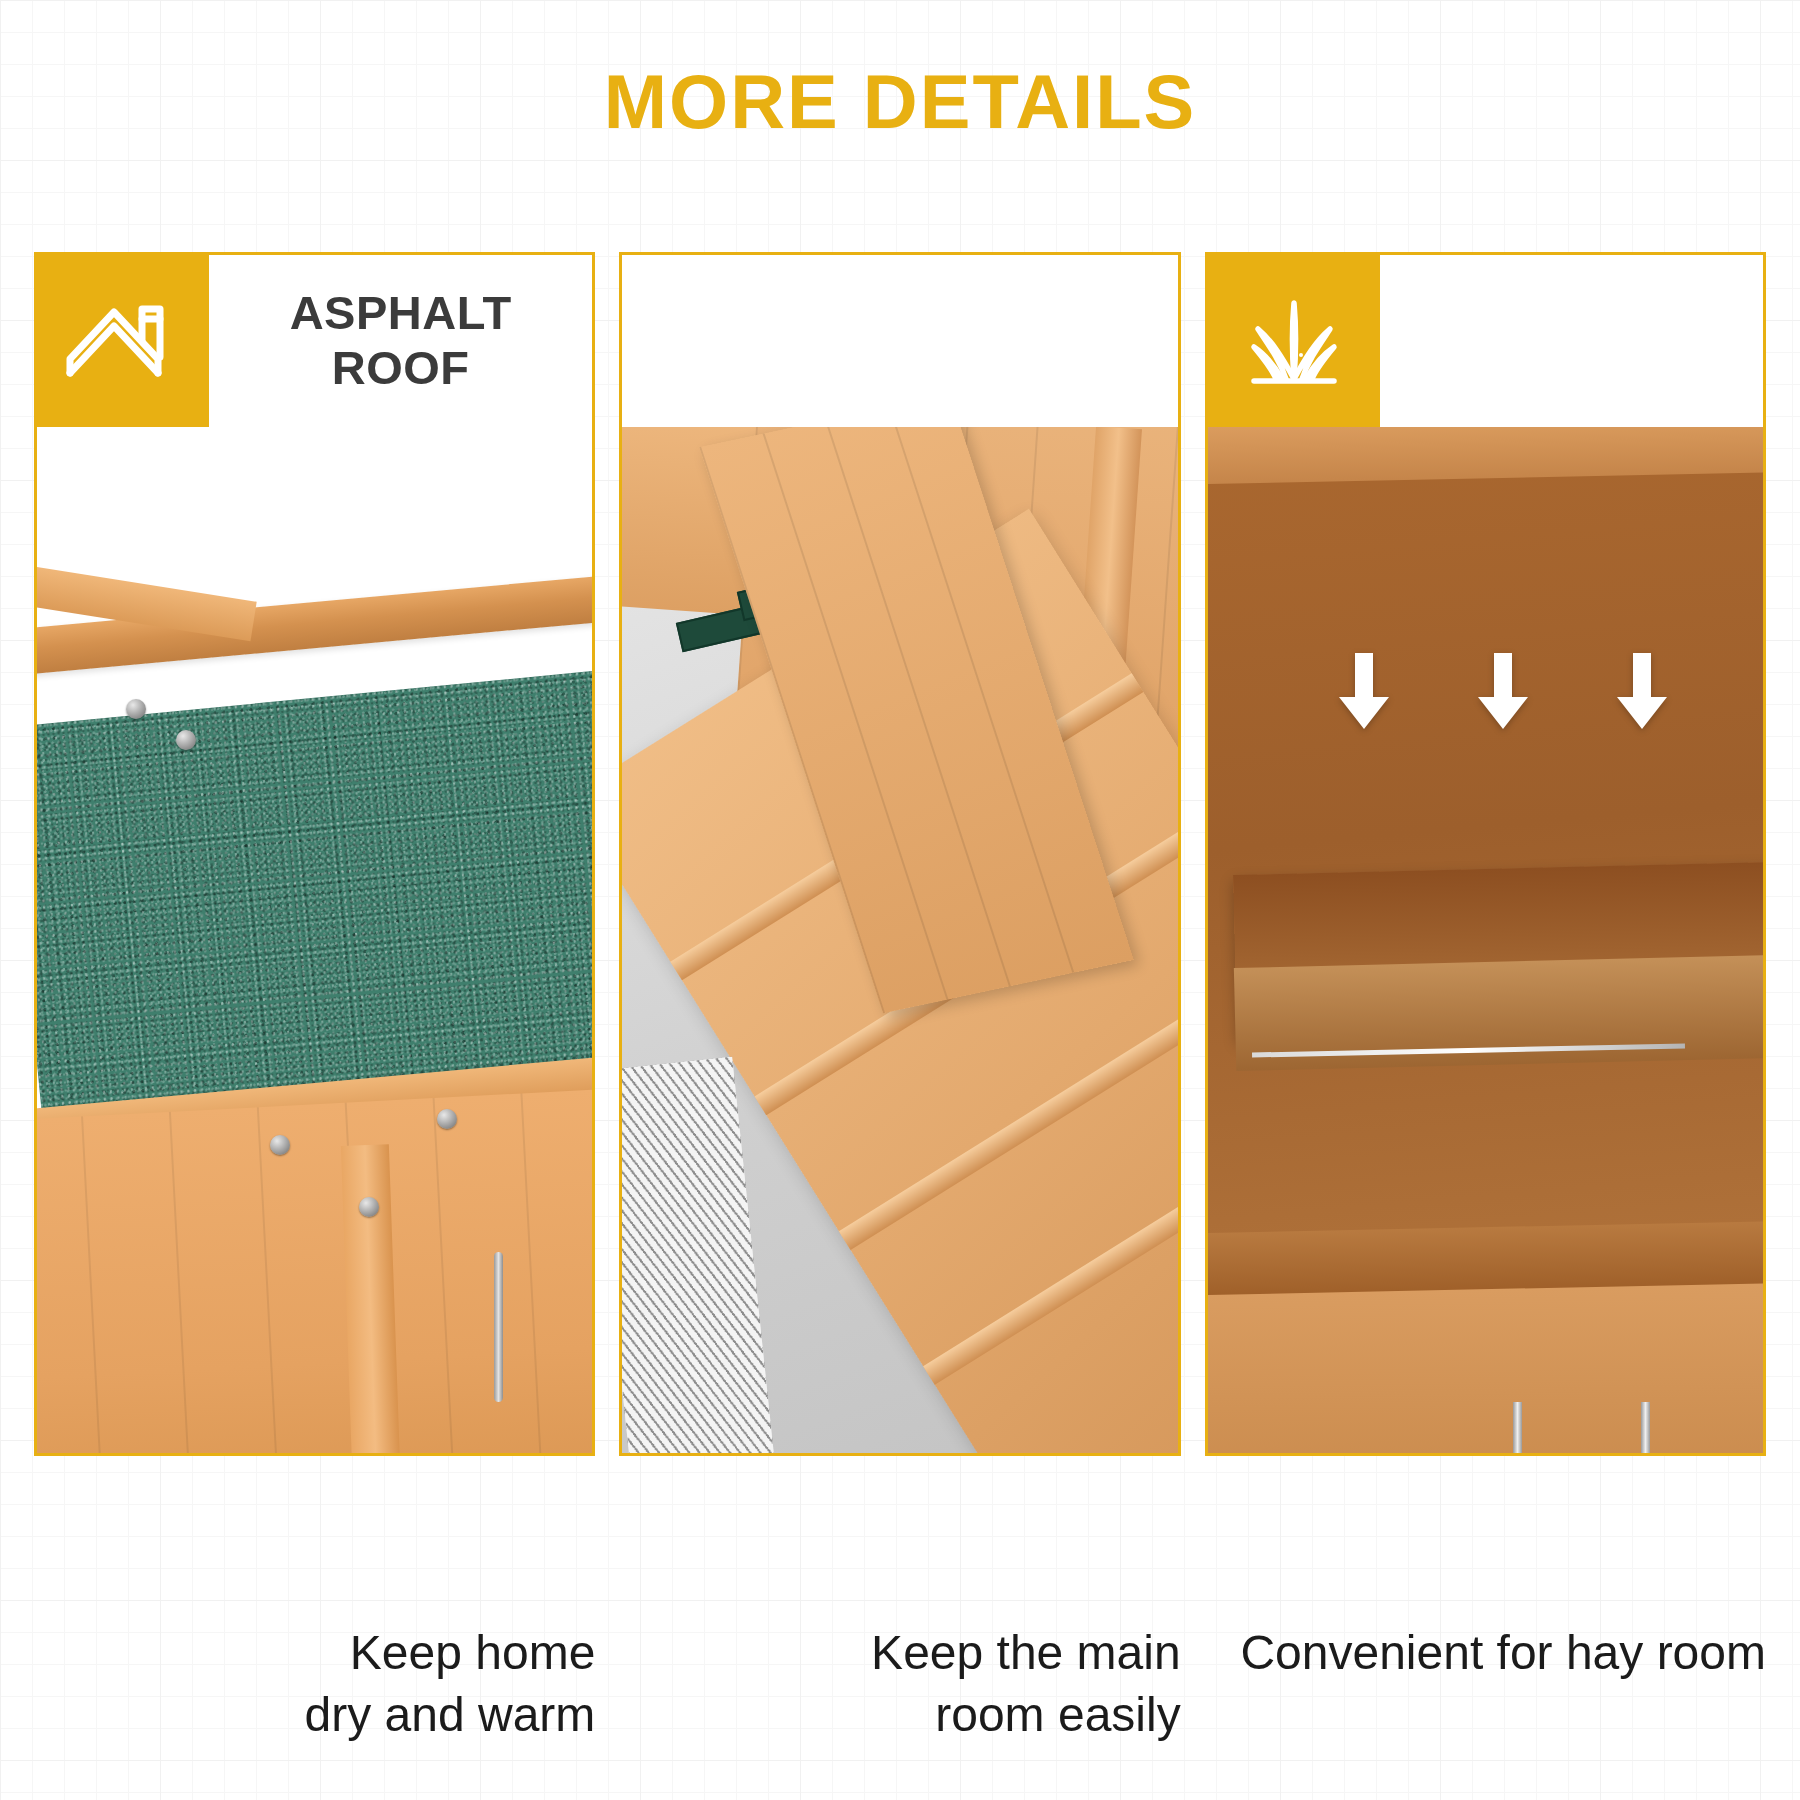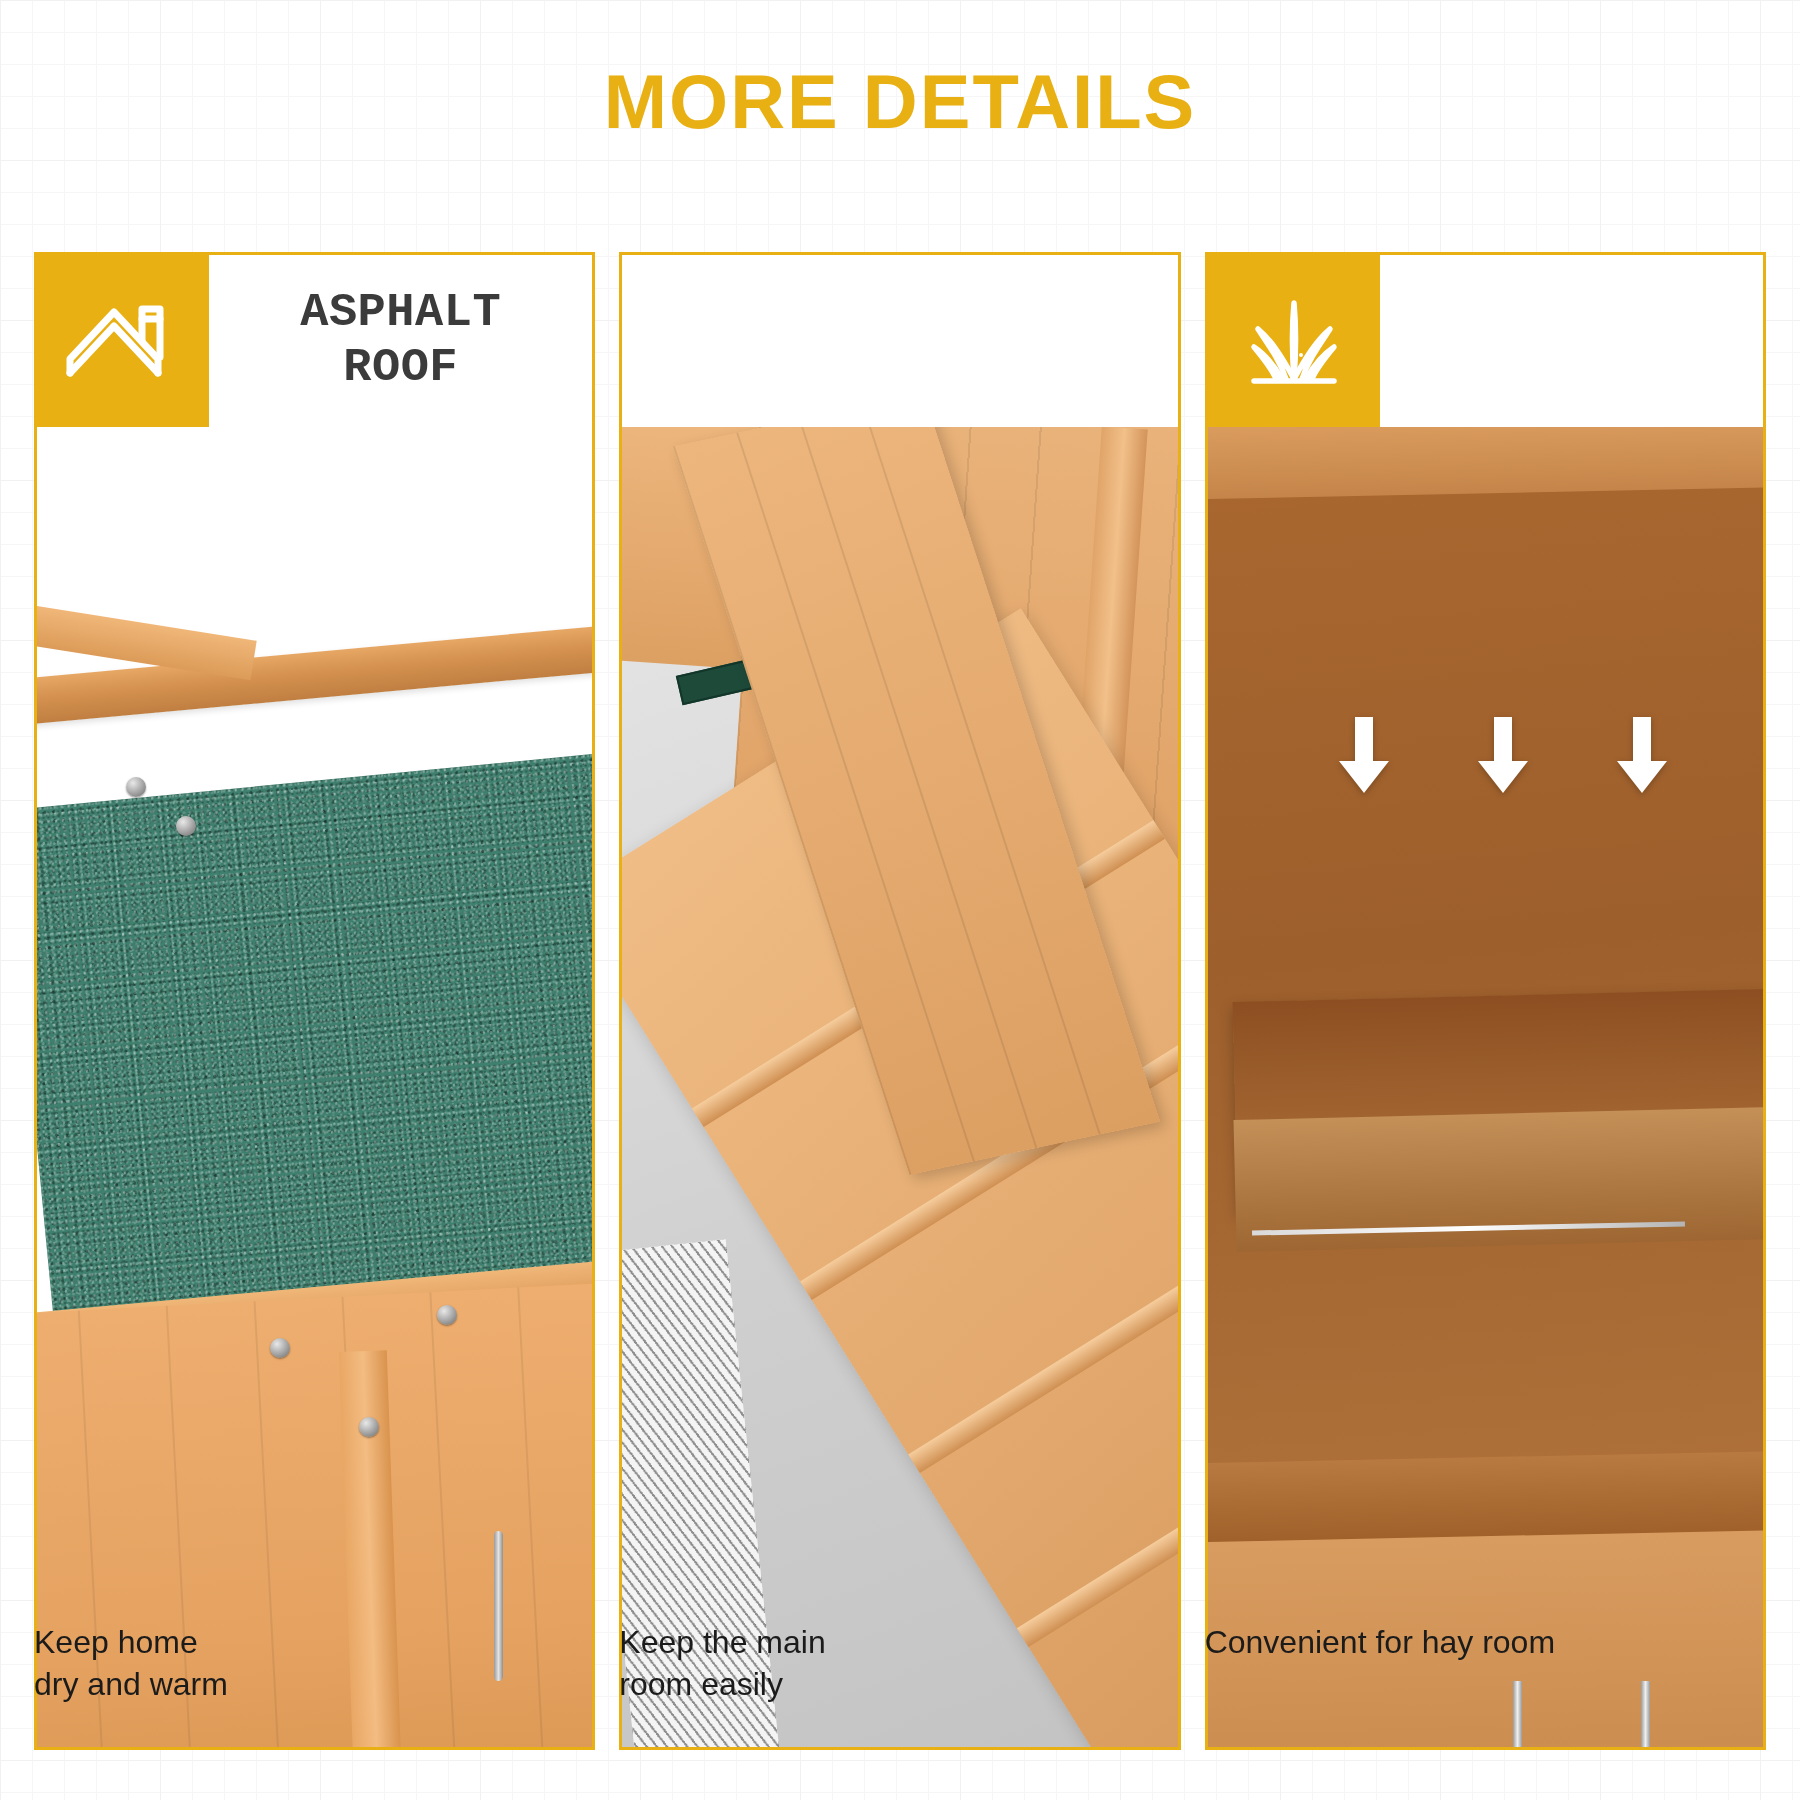--- a/index.html
+++ b/index.html
@@ -48,24 +48,23 @@
     color: #e8b012;
     font-family: "Liberation Sans", sans-serif;
   }
 
   
   #cards {
     position: absolute;
     top: 252px;
     left: 34px;
     width: 1732px;
-    height: 1498px;
+    height: 1204px;
     display: flex;
     gap: 24px;
-    font-family: Liberation Mono, monospace;
   }
 
   .card {
     position: relative;
     flex: 1 1 0;
     border: 3px solid #e8b012;
     box-sizing: border-box;
     background: #ffffff;
     overflow: hidden;
   }
@@ -339,22 +338,22 @@
   #captions {
     position: absolute;
     top: 1622px;
     left: 34px;
     width: 1732px;
     display: flex;
     gap: 24px;
   }
   .caption {
     flex: 1 1 0;
-    text-align: left;
-    font-size: 32px;
+    text-align: right;
+    font-size: 48px;
     font-weight: 300;
     line-height: 1.30;
     color: #1b1b1b;
     font-family: "Liberation Sans", sans-serif;
     white-space: pre-line;
   }
 </style>
 </head>
 <body>
 

